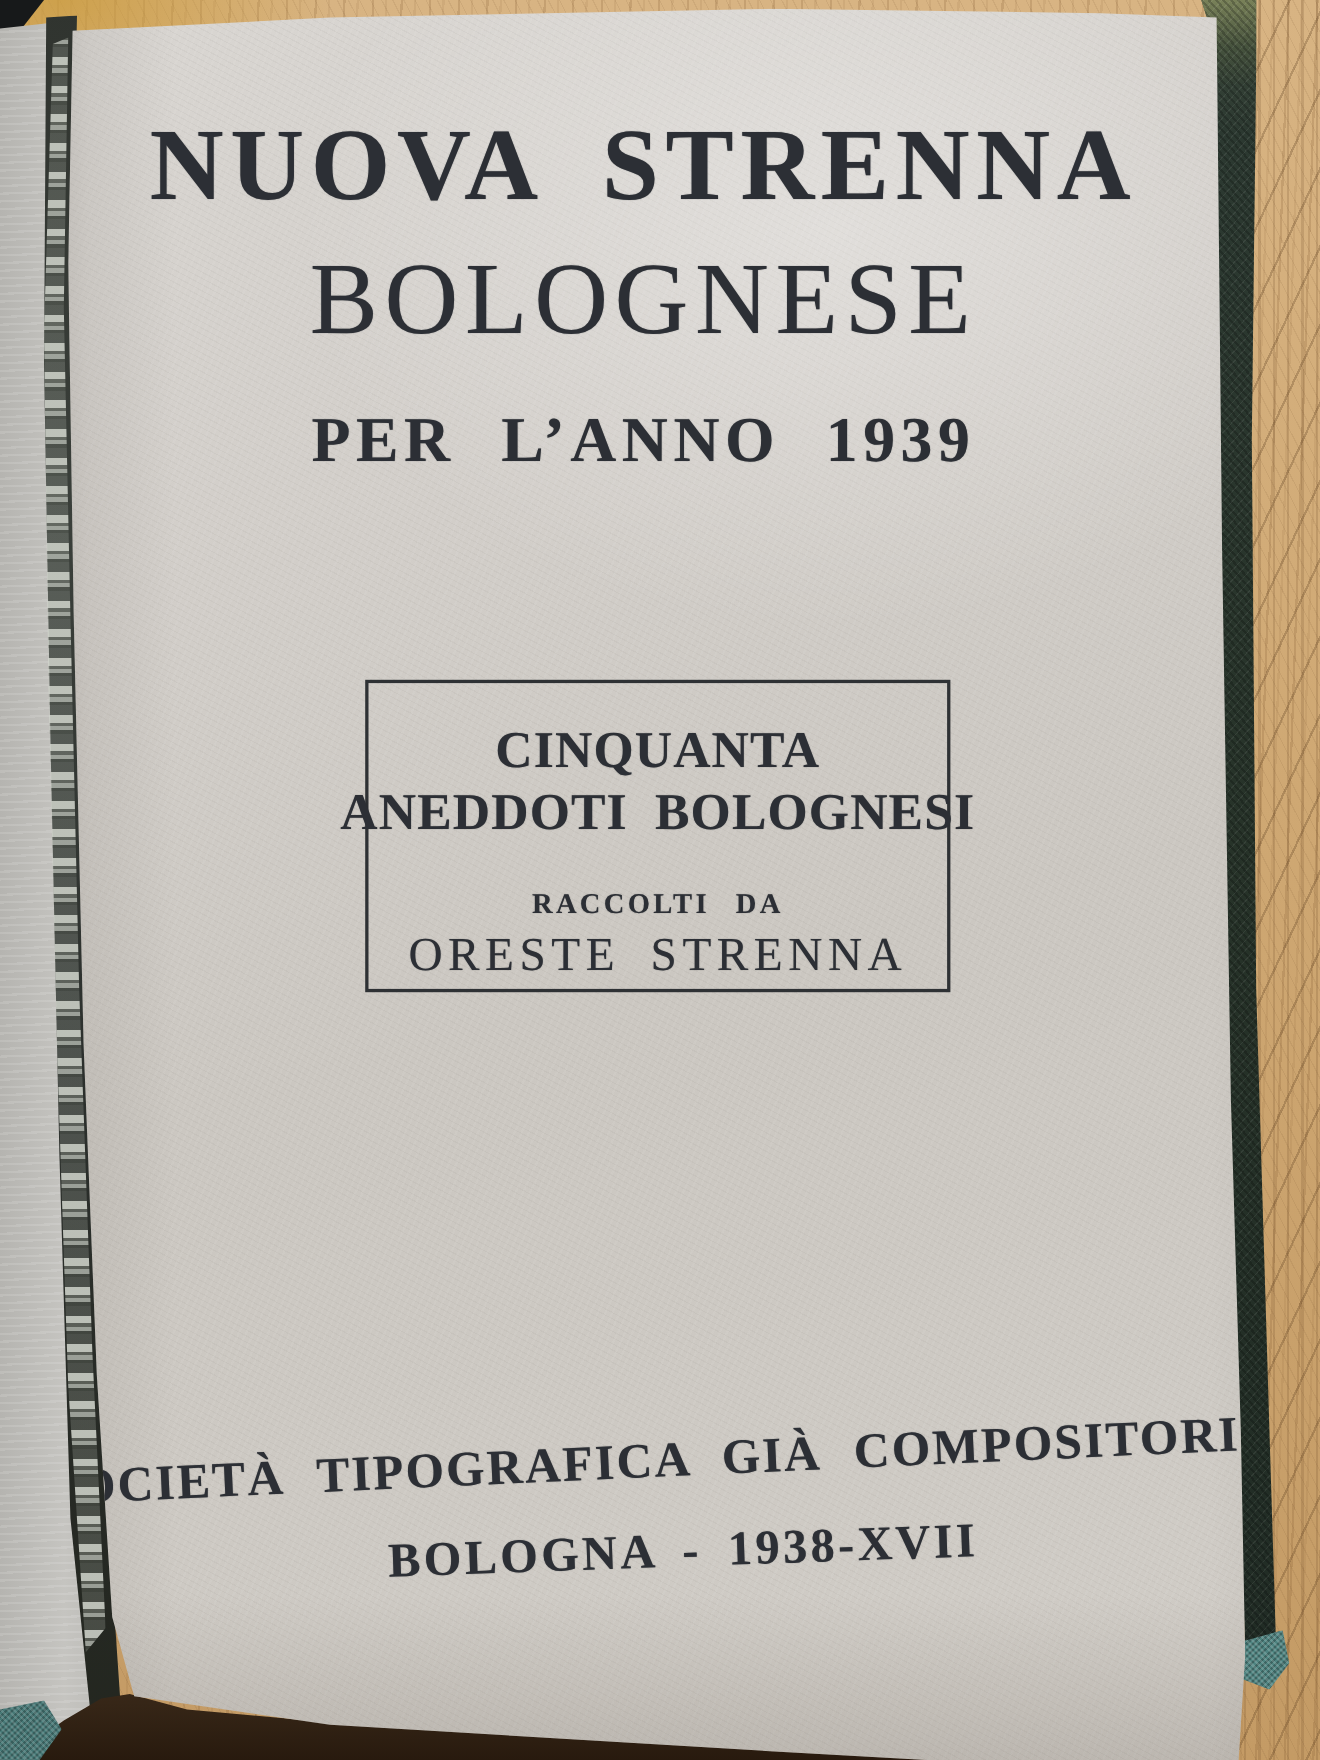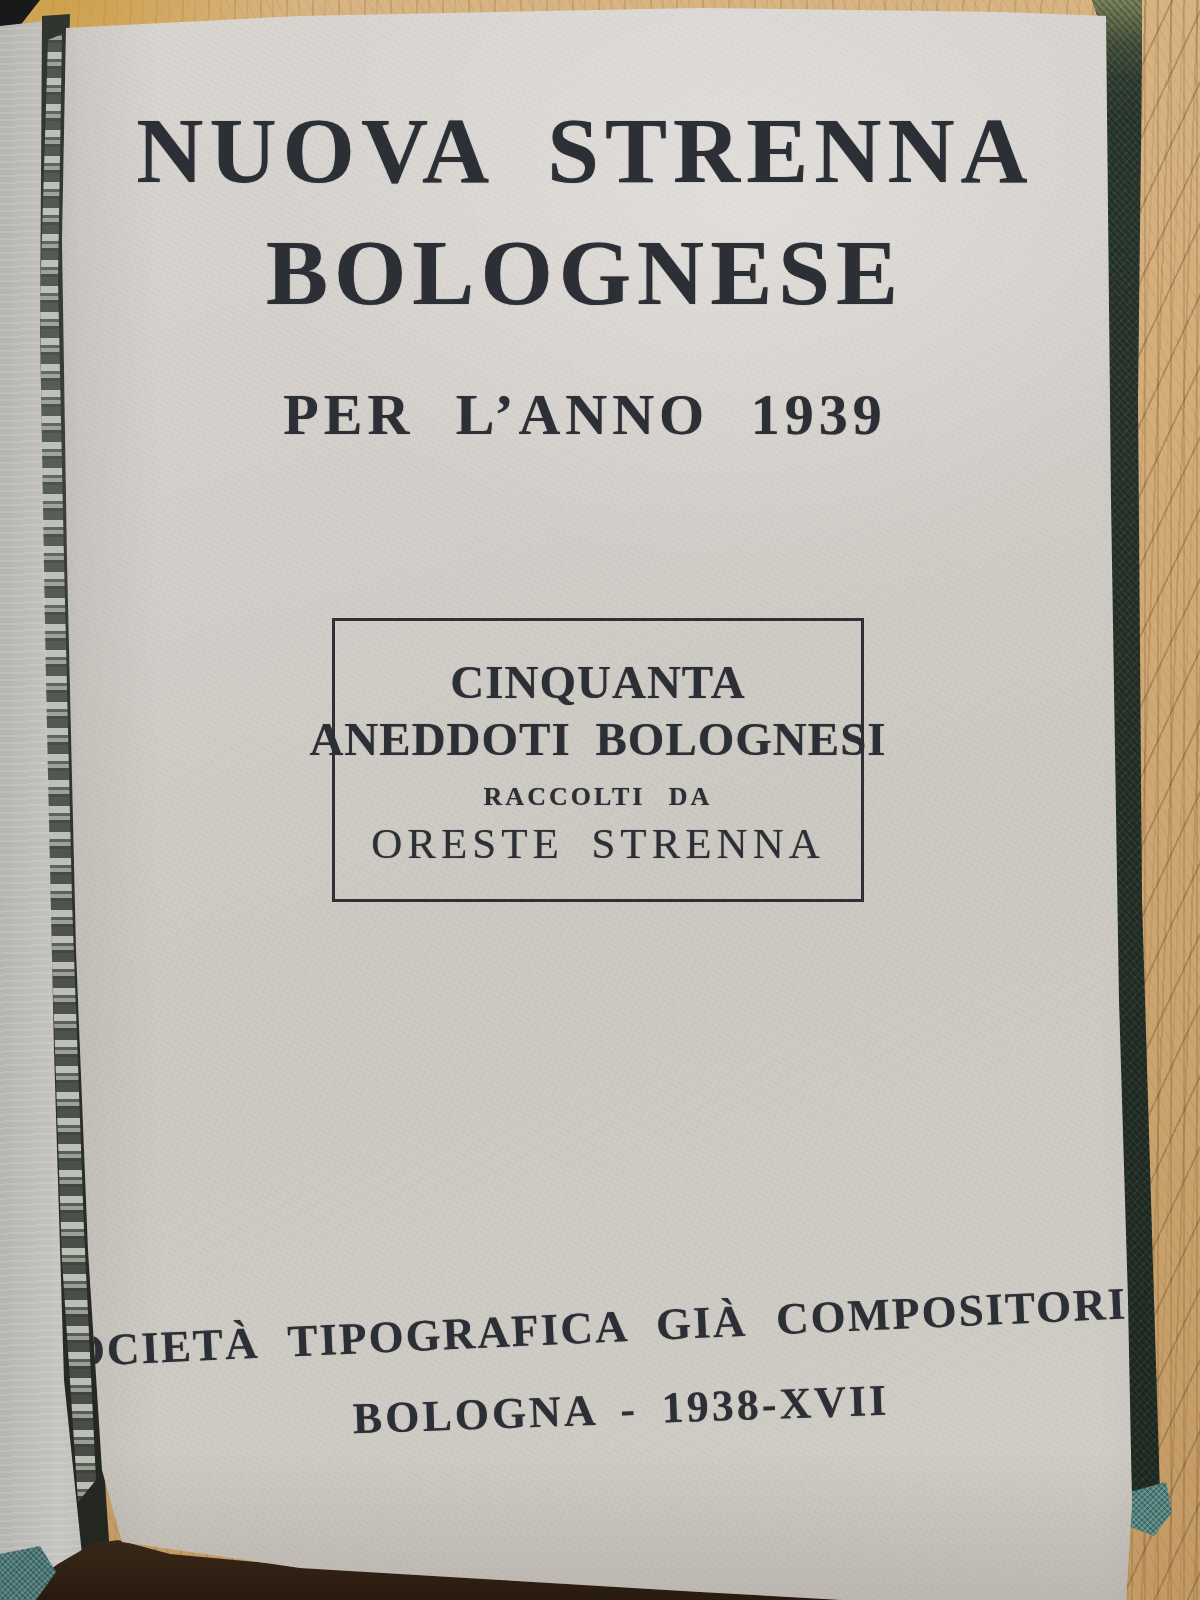--- a/index.html
+++ b/index.html
@@ -121,32 +121,32 @@
       repeating-linear-gradient(115deg, rgba(255,255,255,.05) 0 2px, transparent 2px 6px),
       repeating-linear-gradient(28deg, rgba(96,92,85,.05) 0 1px, transparent 1px 5px);
   }
   
   .txt{
     position:absolute;left:40px;width:1090px;text-align:center;
     color:#2c2f35;line-height:1;white-space:nowrap;
     text-shadow:0 0 1px rgba(40,43,48,.55);
   }
   .title1{top:104px;font-size:93px;font-weight:700;letter-spacing:6px;word-spacing:28px;}
-  .title2{top:226px;font-size:93px;font-weight:700;letter-spacing:6px;}
-  .subtitle{top:371px;font-size:58px;font-weight:700;letter-spacing:5px;word-spacing:22px;margin-top:15px;}
+  .title2{top:226px;font-size:93px;font-weight:400;letter-spacing:6px;}
+  .subtitle{top:371px;font-size:58px;font-weight:700;letter-spacing:5px;word-spacing:22px;}
   .anno-box{
     position:absolute;left:332px;top:618px;width:532px;height:284px;z-index:10;
     border:3px solid #2e3134;box-sizing:border-box;
     display:flex;flex-direction:column;align-items:center;
     color:#2c2f35;text-shadow:0 0 1px rgba(40,43,48,.5);
   }
   .anno-box>div{line-height:1;white-space:nowrap;}
   .box-l1{margin-top:38px;font-size:47px;font-weight:700;letter-spacing:1px;}
   .box-l2{margin-top:10px;font-size:47px;font-weight:700;letter-spacing:1px;word-spacing:12px;text-align:center;}
-  .box-l3{margin-top:21px;font-size:26px;font-weight:700;letter-spacing:3px;word-spacing:14px;text-align:right;}
+  .box-l3{margin-top:46px;font-size:26px;font-weight:700;letter-spacing:3px;word-spacing:14px;text-align:right;}
   .box-l4{margin-top:12px;font-size:43px;letter-spacing:5px;word-spacing:12px;}
   .imprint1{top:1306px;font-size:45px;font-weight:700;letter-spacing:2px;word-spacing:16px;transform:rotate(-2.6deg);}
   .imprint2{top:1388px;left:76px;font-size:44px;font-weight:700;letter-spacing:3px;word-spacing:10px;transform:rotate(-2deg);}
 </style>
 </head>
 <body>
 
 <div class="wood"></div>
 <div class="corner-black"></div>
 <div class="left-page"></div>

